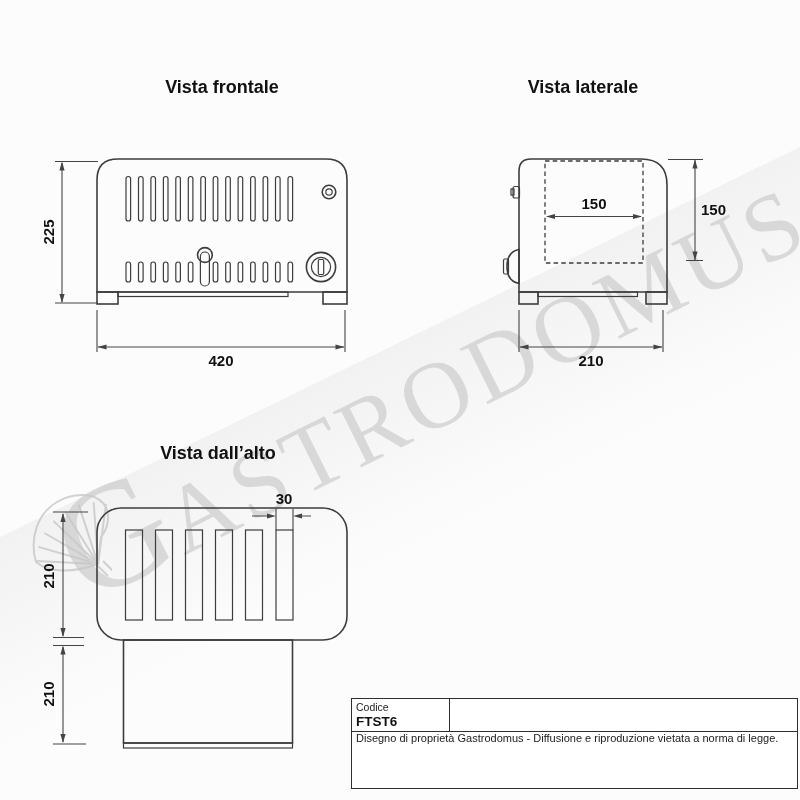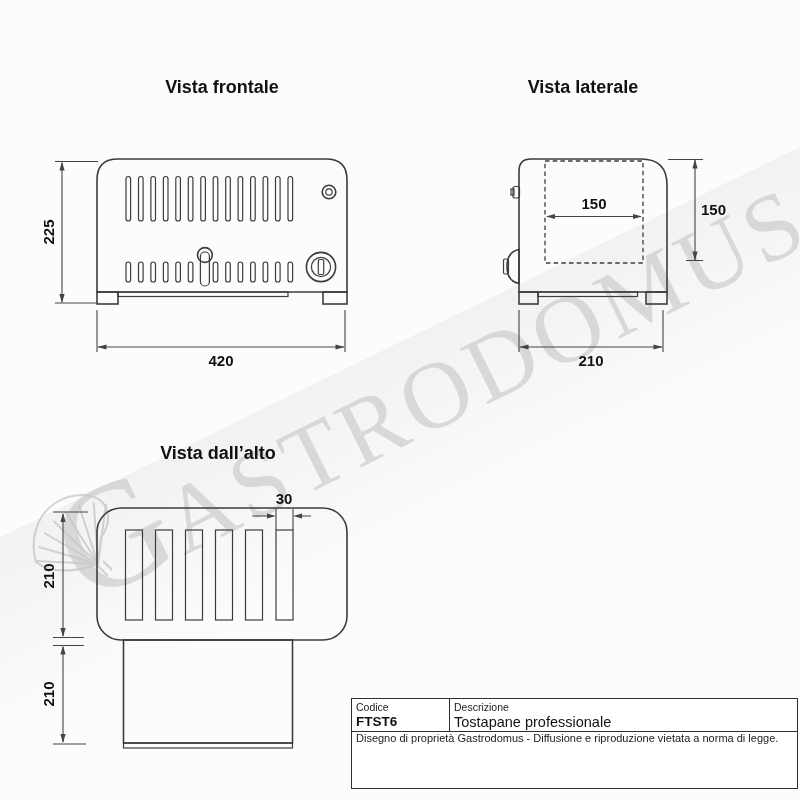--- a/index.html
+++ b/index.html
@@ -235,23 +235,19 @@
       </g>
     </g>
   </svg>
 
   <div class="tblock">
     <div class="tb-row2">
       <div class="tb-cell code">
         <div class="tb-label">Codice</div>
         <div class="tb-code-value">FTST6</div>
       </div>
-      <div class="tb-cell">
-        <div class="tb-label">Descrizione</div>
-        <div class="tb-desc-value">Tostapane professionale</div>
-      </div>
     </div>
     <div class="tb-row3">
       <span>Disegno di proprietà Gastrodomus - Diffusione e riproduzione vietata a norma di legge.</span>
     </div>
   </div>
 
 </div>
 
 </body></html>

